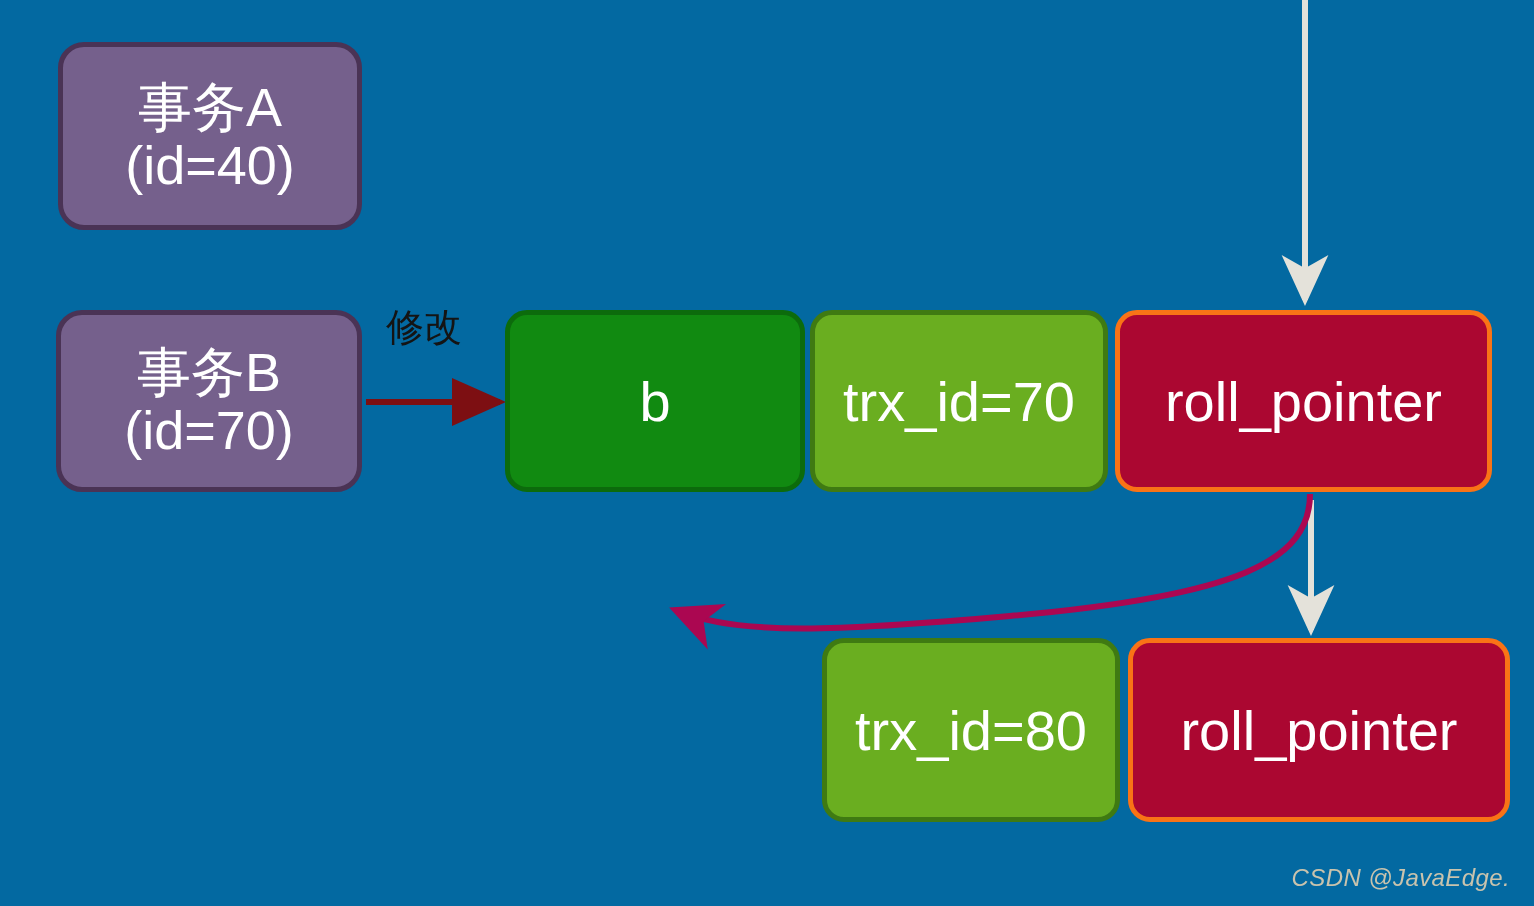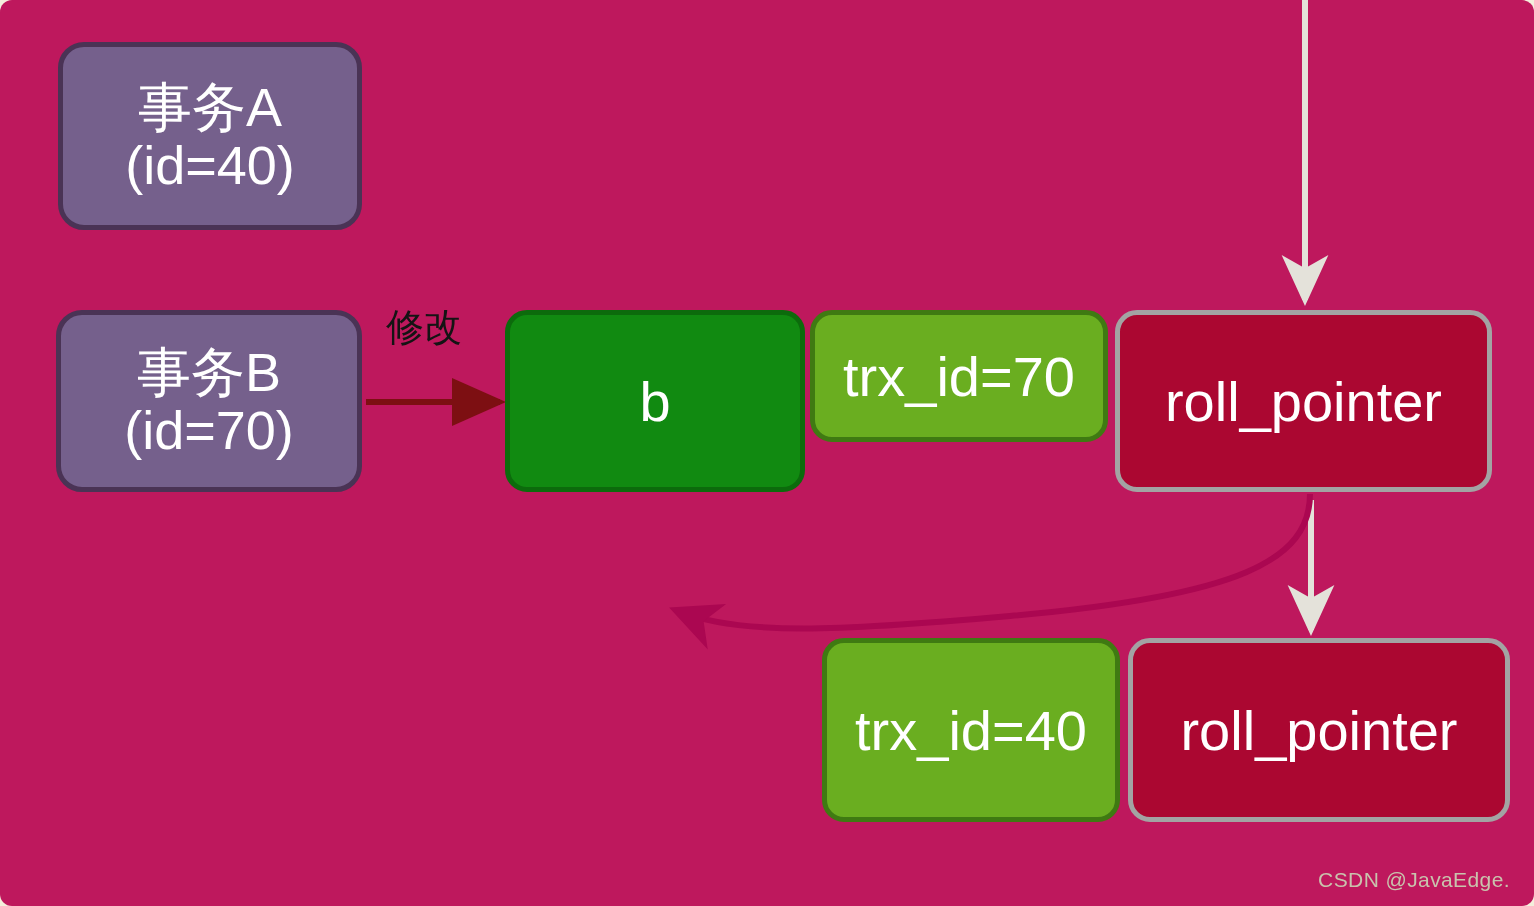--- a/index.html
+++ b/index.html
@@ -10,22 +10,21 @@
     width: 1534px;
     height: 906px;
     background: #f4efdc;
     font-family: "Liberation Sans", "DejaVu Sans", sans-serif;
     overflow: hidden;
   }
   #canvas {
     position: relative;
     width: 1534px;
     height: 906px;
-    background: #be185d;
-    border-radius: 12px;
+    background: #0369a1;
   }
 
   
   #arrow-layer {
     position: absolute;
     left: 0;
     top: 0;
     width: 1534px;
     height: 906px;
     pointer-events: none;
@@ -80,26 +79,26 @@
   .seg-value-dark {
     background: #118a11;
     border: 5px solid #0c6b0c;
   }
   .seg-trxid {
     background: #6aae20;
     border: 5px solid #3f7a12;
   }
   .seg-rollptr {
     background: #ab0731;
-    border: 5px solid #a3a3a3;
+    border: 5px solid #f97316;
   }
 
   
   #rec1-value   { left: 505px;  top: 310px; width: 300px; height: 182px; font-size: 56px; }
-  #rec1-trxid   { left: 810px;  top: 310px; width: 298px; height: 132px; font-size: 56px; }
+  #rec1-trxid   { left: 810px;  top: 310px; width: 298px; height: 182px; font-size: 56px; }
   #rec1-rollptr { left: 1115px; top: 310px; width: 377px; height: 182px; font-size: 56px; }
 
   
   #rec2-value   { left: 518px;  top: 638px; width: 300px; height: 184px; font-size: 60px; }
   #rec2-trxid   { left: 822px;  top: 638px; width: 298px; height: 184px; font-size: 56px; }
   #rec2-rollptr { left: 1128px; top: 638px; width: 382px; height: 184px; font-size: 56px; }
 
   
   #modify-label {
     position: absolute;
@@ -108,24 +107,25 @@
     font-size: 38px;
     color: #141414;
     white-space: nowrap;
   }
 
   
   #watermark {
     position: absolute;
     right: 24px;
     bottom: 14px;
-    font-size: 21px;
+    font-size: 24px;
     color: #c9c3ad;
     white-space: nowrap;
     letter-spacing: 0.4px;
+    font-style: italic;
   }
 </style>
 </head>
 <body>
 
 <div id="canvas">
 
   <svg id="arrow-layer" viewBox="0 0 1534 906" width="1534" height="906">
     <defs>
       <marker id="mk-modify" markerWidth="10" markerHeight="10" refX="8" refY="5" orient="auto" markerUnits="strokeWidth">
@@ -157,18 +157,18 @@
     <span class="txn-line">事务B</span>
     <span class="txn-line">(id=70)</span>
   </div>
 
   <div id="modify-label">修改</div>
 
   <div class="seg seg-value-dark" id="rec1-value">b</div>
   <div class="seg seg-trxid" id="rec1-trxid">trx_id=70</div>
   <div class="seg seg-rollptr" id="rec1-rollptr">roll_pointer</div>
 
-  <div class="seg seg-trxid" id="rec2-trxid">trx_id=40</div>
+  <div class="seg seg-trxid" id="rec2-trxid">trx_id=80</div>
   <div class="seg seg-rollptr" id="rec2-rollptr">roll_pointer</div>
 
   <div id="watermark">CSDN @JavaEdge.</div>
 
 </div>
 
 </body></html>

